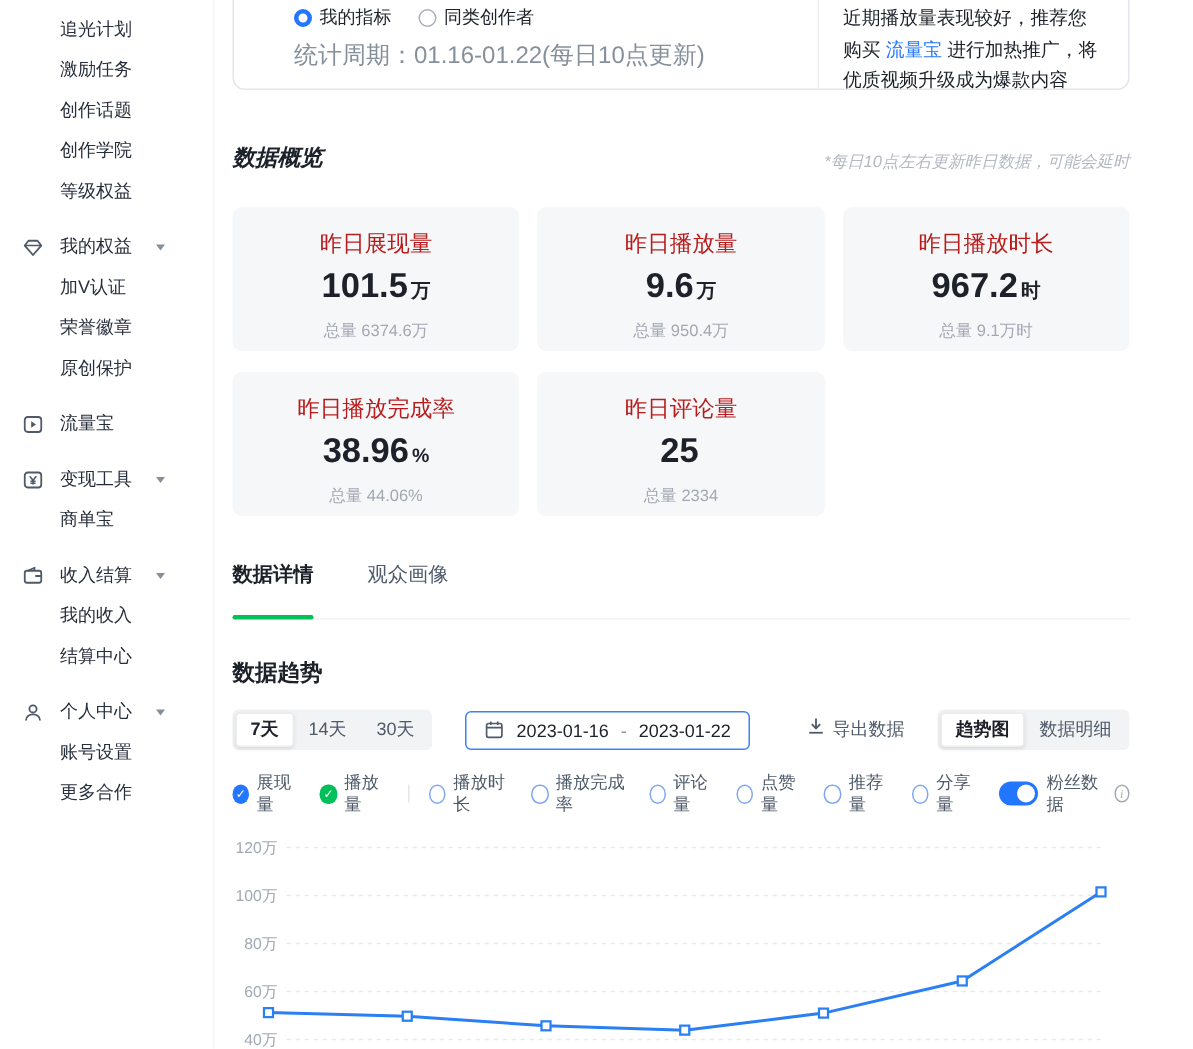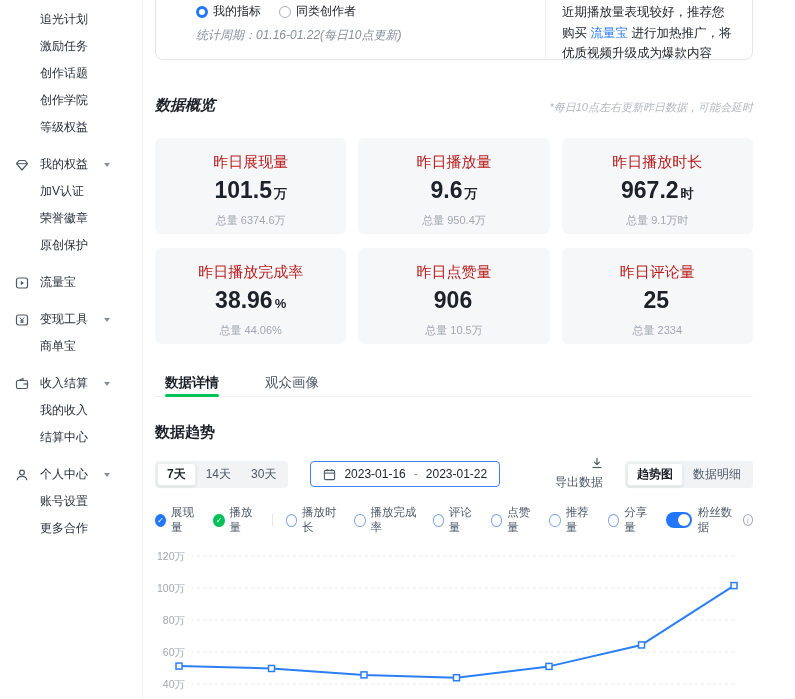--- a/index.html
+++ b/index.html
@@ -24,57 +24,57 @@
 
   
   .notice-card { margin-top:-24px; height:84px; border:1px solid #e5e6eb;
     border-radius:8px; display:flex; background:#fff; }
   .notice-left { width:390px; border-right:1px solid #f0f1f3; padding:26px 0 0 40px; }
   .radio-row { display:flex; align-items:center; gap:18px; }
   .radio-opt { display:flex; align-items:center; gap:5px; font-size:12px; color:#1d2129; cursor:pointer; }
   .radio-dot { width:12px; height:12px; border-radius:50%; background:#fff;
     border:1px solid #a9aeb8; }
   .radio-opt.selected .radio-dot { border:3.5px solid #2276ff; }
-  .notice-period { margin-top:7px; font-size:12px; color:#86909c;font-style:italic; }
+  .notice-period { margin-top:7px; font-size:16px; color:#86909c; }
   .notice-right { flex:1; padding:25px 16px 0 16px; font-size:12.5px; line-height:1.65; color:#1d2129; }
   .traffic-link { color:#2276ff; cursor:pointer; }
 
   
   .section-row { margin-top:36px; display:flex; align-items:flex-end; justify-content:space-between;font-style:italic; }
   .section-title { font-size:15px; font-weight:bold; color:#1d2129; }
   .section-note { font-size:11px; color:#b3b8c2; }
   .cards-grid { margin-top:23px; display:grid; grid-template-columns:repeat(3,1fr);
     gap:14px 12px; }
   .stat-card { height:96px; background:#f6f7f9; border-radius:6px; text-align:center;
     padding-top:15px; }
   .stat-label { font-size:15px; color:#b91c1c; }
   .stat-value { margin-top:5px; }
   .stat-num { font-size:23px; font-weight:bold; color:#1d2129; }
   .stat-unit { font-size:13px; font-weight:bold; color:#1d2129; margin-left:2px; }
   .stat-total { margin-top:9px; font-size:11px; color:#a2a8b3; }
 
   
   .tabs { margin-top:30px; border-bottom:1px solid #f0f1f3; display:flex; gap:36px; }
-  .tab { position:relative; padding-bottom:4px; font-size:13.5px; color:#4e5969; cursor:pointer;margin-left:10px; }
+  .tab { position:relative; padding-bottom:20px; font-size:13.5px; color:#4e5969; cursor:pointer; }
   .tab.active { color:#1d2129; font-weight:bold; }
   .tab.active::after { content:""; position:absolute; left:0; right:0; bottom:-1px;
     height:3px; border-radius:2px; background:#00c05a; }
 
   .trend-title { margin-top:26px; font-size:15px; font-weight:bold; }
 
   
   .controls { margin-top:15px; display:flex; align-items:center; justify-content:space-between; }
   .controls-left, .controls-right { display:flex; align-items:center; gap:22px; }
   .seg { display:inline-flex; background:#f2f3f5; border-radius:4px; padding:2px; }
   .seg-btn { padding:3px 10px; font-size:12px; color:#4e5969; border-radius:3px; cursor:pointer; }
   .seg-btn.active { background:#fff; color:#1d2129; font-weight:bold;
     box-shadow:0 1px 3px rgba(0,0,0,.1); border:1px solid #eceded; padding:2px 9px; }
   .datepicker { display:inline-flex; align-items:center; gap:8px; height:26px;
     border:1px solid #3b82f6; border-radius:4px; padding:0 12px; font-size:12px; color:#1d2129; cursor:pointer; }
-  .export-btn { display:inline-flex; align-items:flex-end; gap:5px; font-size:12px; color:#4e5969; cursor:pointer;flex-direction:column; }
+  .export-btn { display:inline-flex; align-items:flex-start; gap:5px; font-size:12px; color:#4e5969; cursor:pointer; }
 
   
   .metrics { margin-top:14px; display:flex; align-items:center; gap:13px; }
   .chip { display:flex; align-items:center; gap:5px; font-size:11.5px; color:#4e5969; cursor:pointer; }
   .cb { width:13px; height:13px; border-radius:50%; display:flex; align-items:center;
     justify-content:center; font-size:8px; color:#fff; }
   .cb.unchecked { border:1px solid #7ea7f0; background:#fff; }
   .cb.checked-blue { background:#2276ff; }
   .cb.checked-green { background:#00c05a; }
   .vdiv { width:1px; height:12px; background:#e5e6eb; }
@@ -227,25 +227,20 @@
       </div>
       <div class="stat-card">
         <div class="stat-label">昨日播放时长</div>
         <div class="stat-value"><span class="stat-num">967.2</span><span class="stat-unit">时</span></div>
         <div class="stat-total">总量 9.1万时</div>
       </div>
       <div class="stat-card">
         <div class="stat-label">昨日播放完成率</div>
         <div class="stat-value"><span class="stat-num">38.96</span><span class="stat-unit">%</span></div>
         <div class="stat-total">总量 44.06%</div>
-      </div>
-      <div class="stat-card">
-        <div class="stat-label">昨日点赞量</div>
-        <div class="stat-value"><span class="stat-num">906</span><span class="stat-unit"></span></div>
-        <div class="stat-total">总量 10.5万</div>
       </div>
       <div class="stat-card">
         <div class="stat-label">昨日评论量</div>
         <div class="stat-value"><span class="stat-num">25</span><span class="stat-unit"></span></div>
         <div class="stat-total">总量 2334</div>
       </div>
     </div>
 
   <div class="tabs" id="tabs">
       <div class="tab active">数据详情</div>

